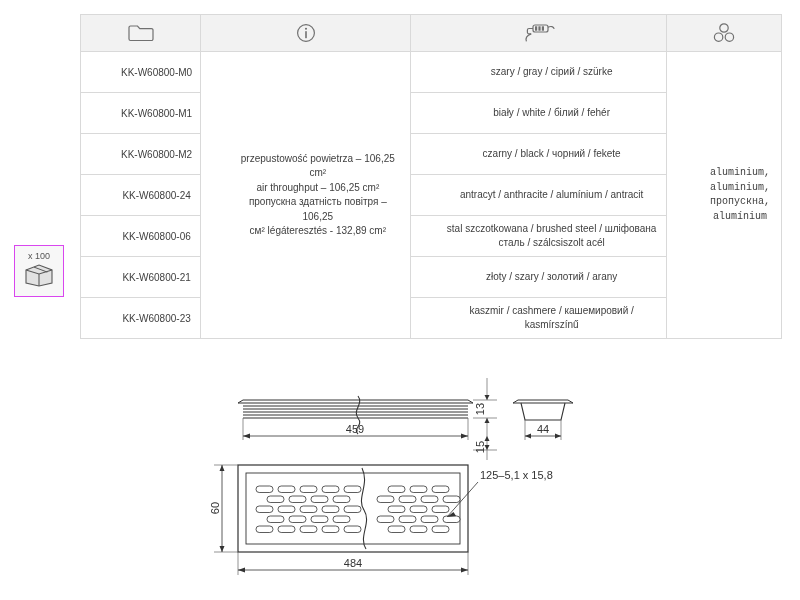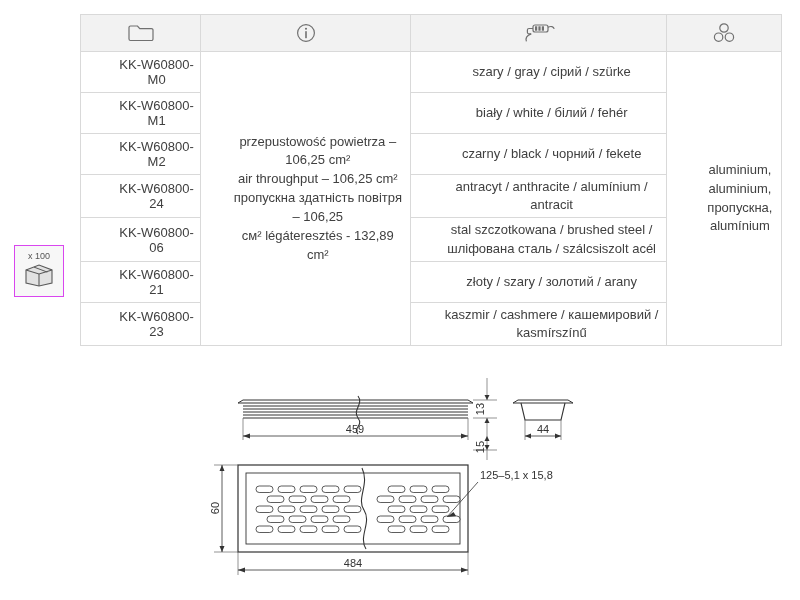--- a/index.html
+++ b/index.html
@@ -37,38 +37,39 @@
     border-top: 1px solid #d9d9d9;
     border-bottom: 1px solid #d9d9d9;
   }
   .col-code   { width: 120px; }
   .col-info   { width: 210px; }
   .col-finish { width: 255px; }
   .col-mat    { width: 115px; }
 
   .spec-table tbody td {
     height: 34px;
-    font-size: 13px;
+    font-size: 10px;
     color: #404040;
     padding-left: 32px;
   }
   td.code-cell {
     color: #595959;
     font-size: 11.5px;
   }
   td.info-cell {
     font-size: 11px;
     line-height: 1.45;
     color: #404040;
     padding: 4px 8px;
   }
   td.mat-cell {
     font-size: 11px;
     line-height: 1.45;
     color: #404040;
+    font-family: Liberation Mono, monospace;
   }
   td.finish-cell {
     font-size: 11.5px;
     line-height: 1.4;
     padding: 3px 6px;
   }
 
   
   .hdr-icon-wrap {
     display: flex;

